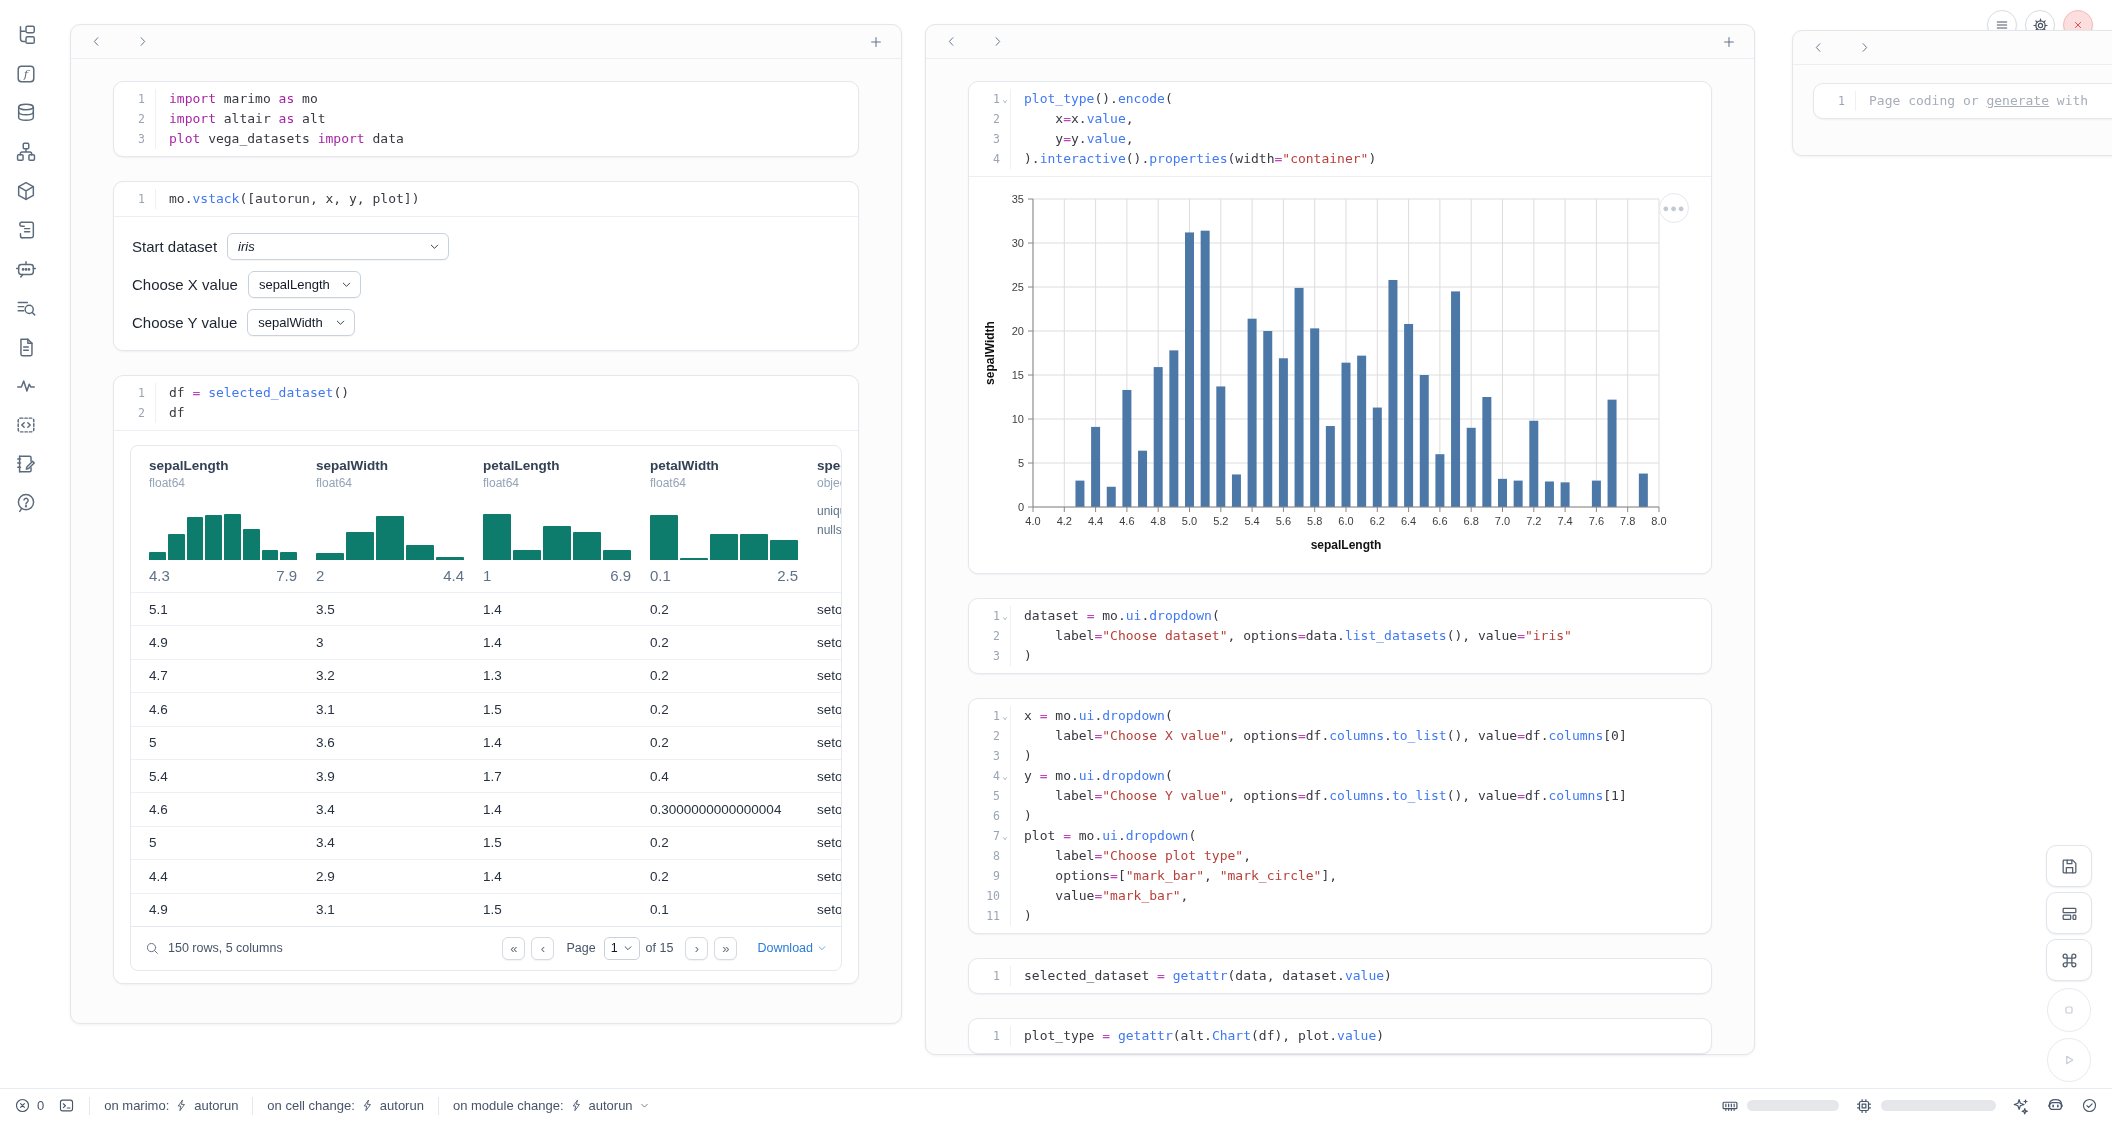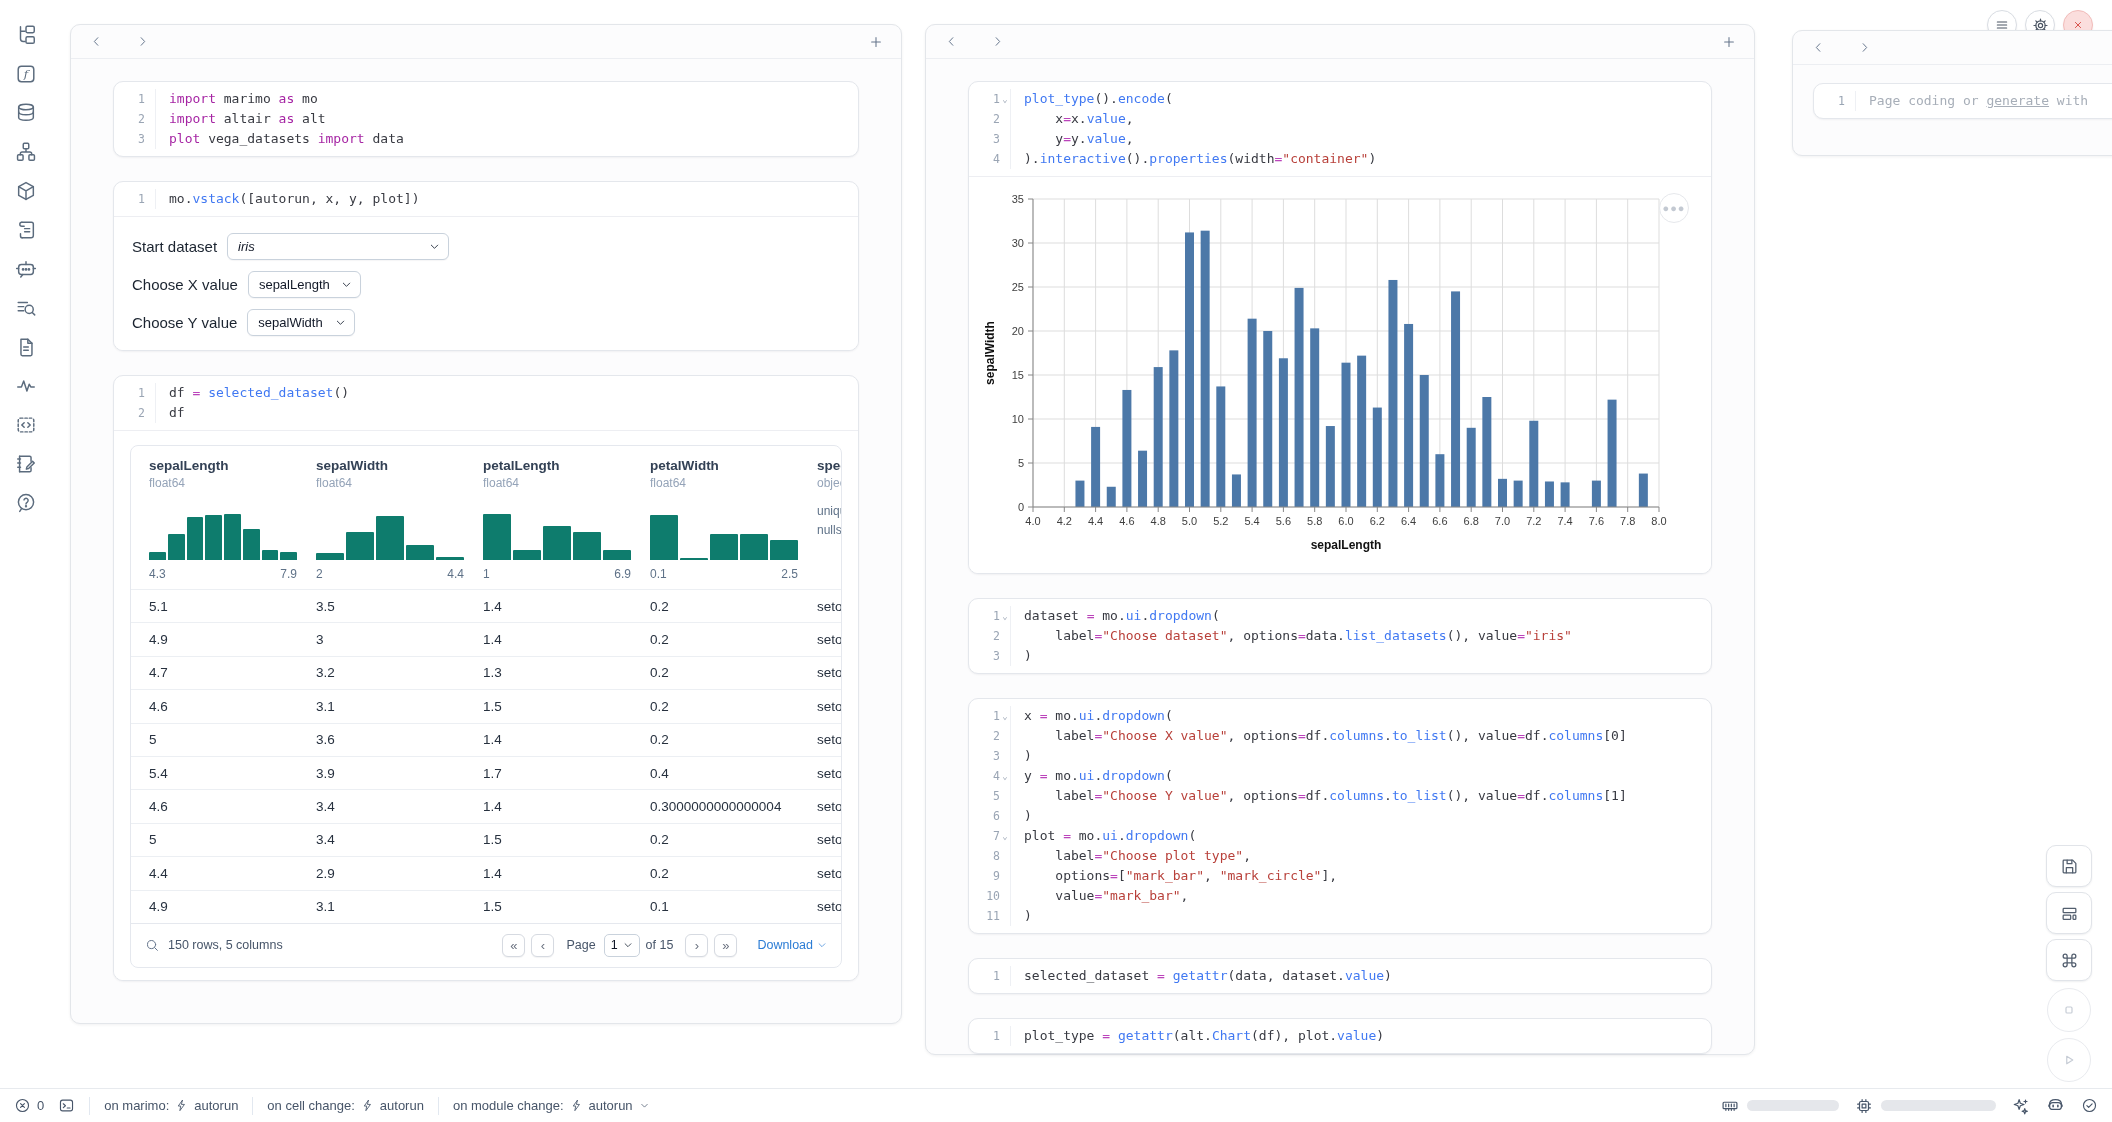--- a/index.html
+++ b/index.html
@@ -49,21 +49,21 @@
   
   .df-wrap { padding:14px 16px 12px; }
   .df-table { border:1px solid #e5e8ee; border-radius:8px; background:#fff; overflow:hidden; }
   .df-scroll { overflow:hidden; }
   .df-head { display:flex; padding:12px 0 8px; }
   .df-col { padding-left:18px; overflow:hidden; flex:0 0 auto; }
   .col-name { font-weight:bold; font-size:13.5px; color:#334155; white-space:nowrap; }
   .col-type { font-size:12px; color:#94a3b8; margin-top:3px; white-space:nowrap; }
   .hist { margin-top:14px; height:56px; width:148px; display:flex; align-items:flex-end; gap:2px; }
   .hist .bar { flex:1; border-radius:1px 1px 0 0; }
-  .hist-range { width:148px; display:flex; justify-content:space-between; font-size:12px; color:#5f7288; margin-top:7px; }
+  .hist-range { width:148px; display:flex; justify-content:space-between; font-size:15px; color:#5f7288; margin-top:7px; }
   .col-summary { margin-top:12px; font-size:12px; color:#5f7288; line-height:19px; white-space:nowrap; }
   .df-row { display:flex; border-top:1px solid #eceff3; height:33.4px; align-items:center; font-size:13.5px; color:#27313f; }
   .df-cell { padding-left:18px; overflow:hidden; white-space:nowrap; flex:0 0 auto; }
   .df-footer { display:flex; align-items:center; border-top:1px solid #e5e8ee; height:44px; padding:0 14px; font-size:12.5px; color:#475569; gap:8px; }
   .df-footer svg { stroke:#64748b; fill:none; stroke-width:1.6; stroke-linecap:round; }
   .pager { margin-left:auto; display:flex; align-items:center; gap:6px; }
   .pg-btn { width:23px; height:23px; border:1px solid #d6dae1; border-radius:6px; background:#fff; display:flex; align-items:center; justify-content:center; color:#6b7280; font-size:13px; box-shadow:0 1px 1px rgba(16,24,40,.05); cursor:pointer; }
   .pg-select { height:23px; border:1px solid #c9d2dc; border-radius:5px; display:flex; align-items:center; gap:5px; padding:0 6px; font-size:12.5px; color:#111827; background:#fff; cursor:pointer; }
   .pg-select svg { stroke:#273141; fill:none; stroke-width:2; stroke-linecap:round; stroke-linejoin:round; }
   .download { margin-left:14px; color:#2b7cd5; display:flex; align-items:center; gap:4px; cursor:pointer; }

